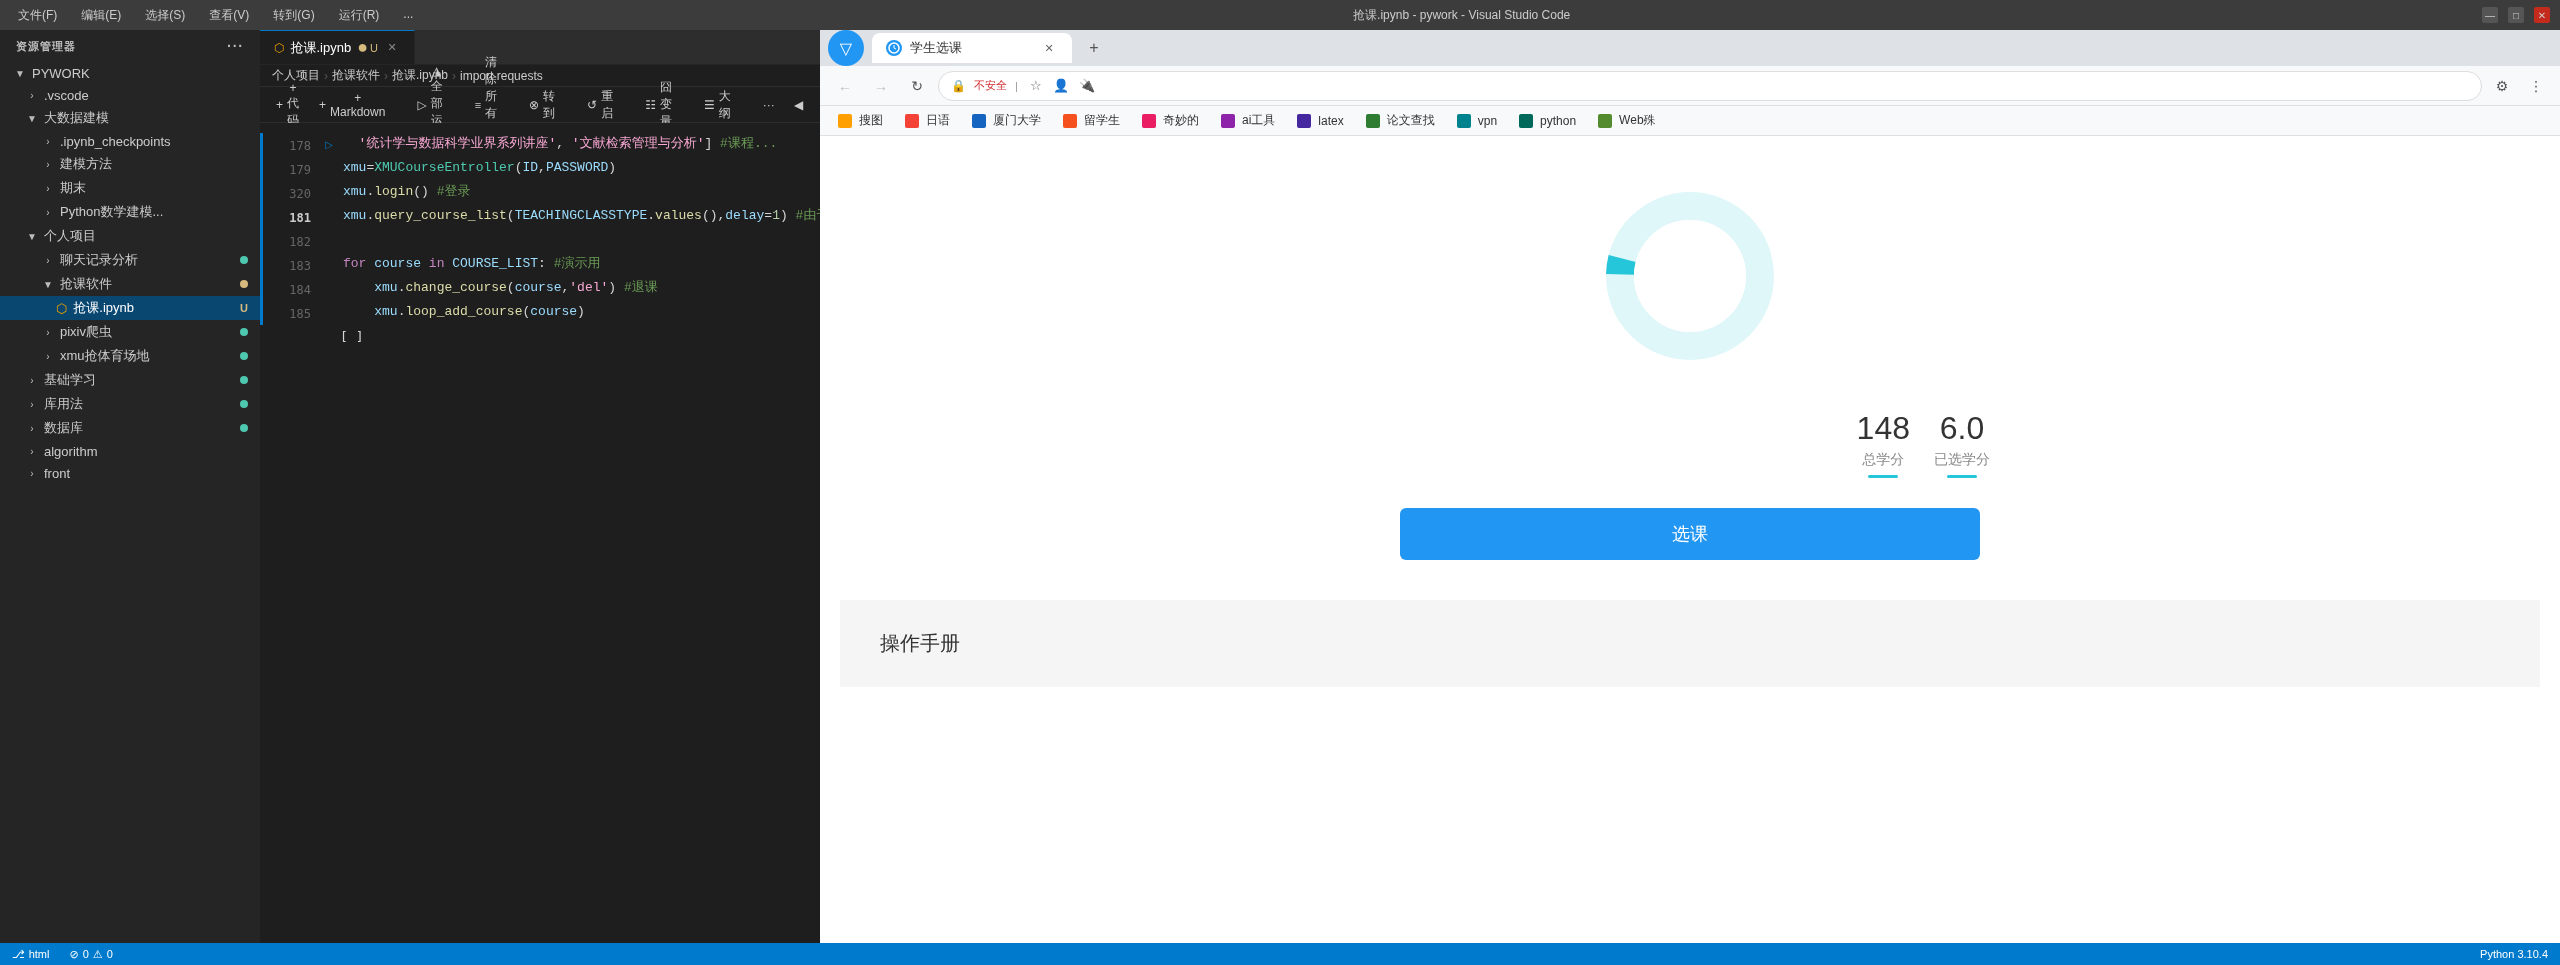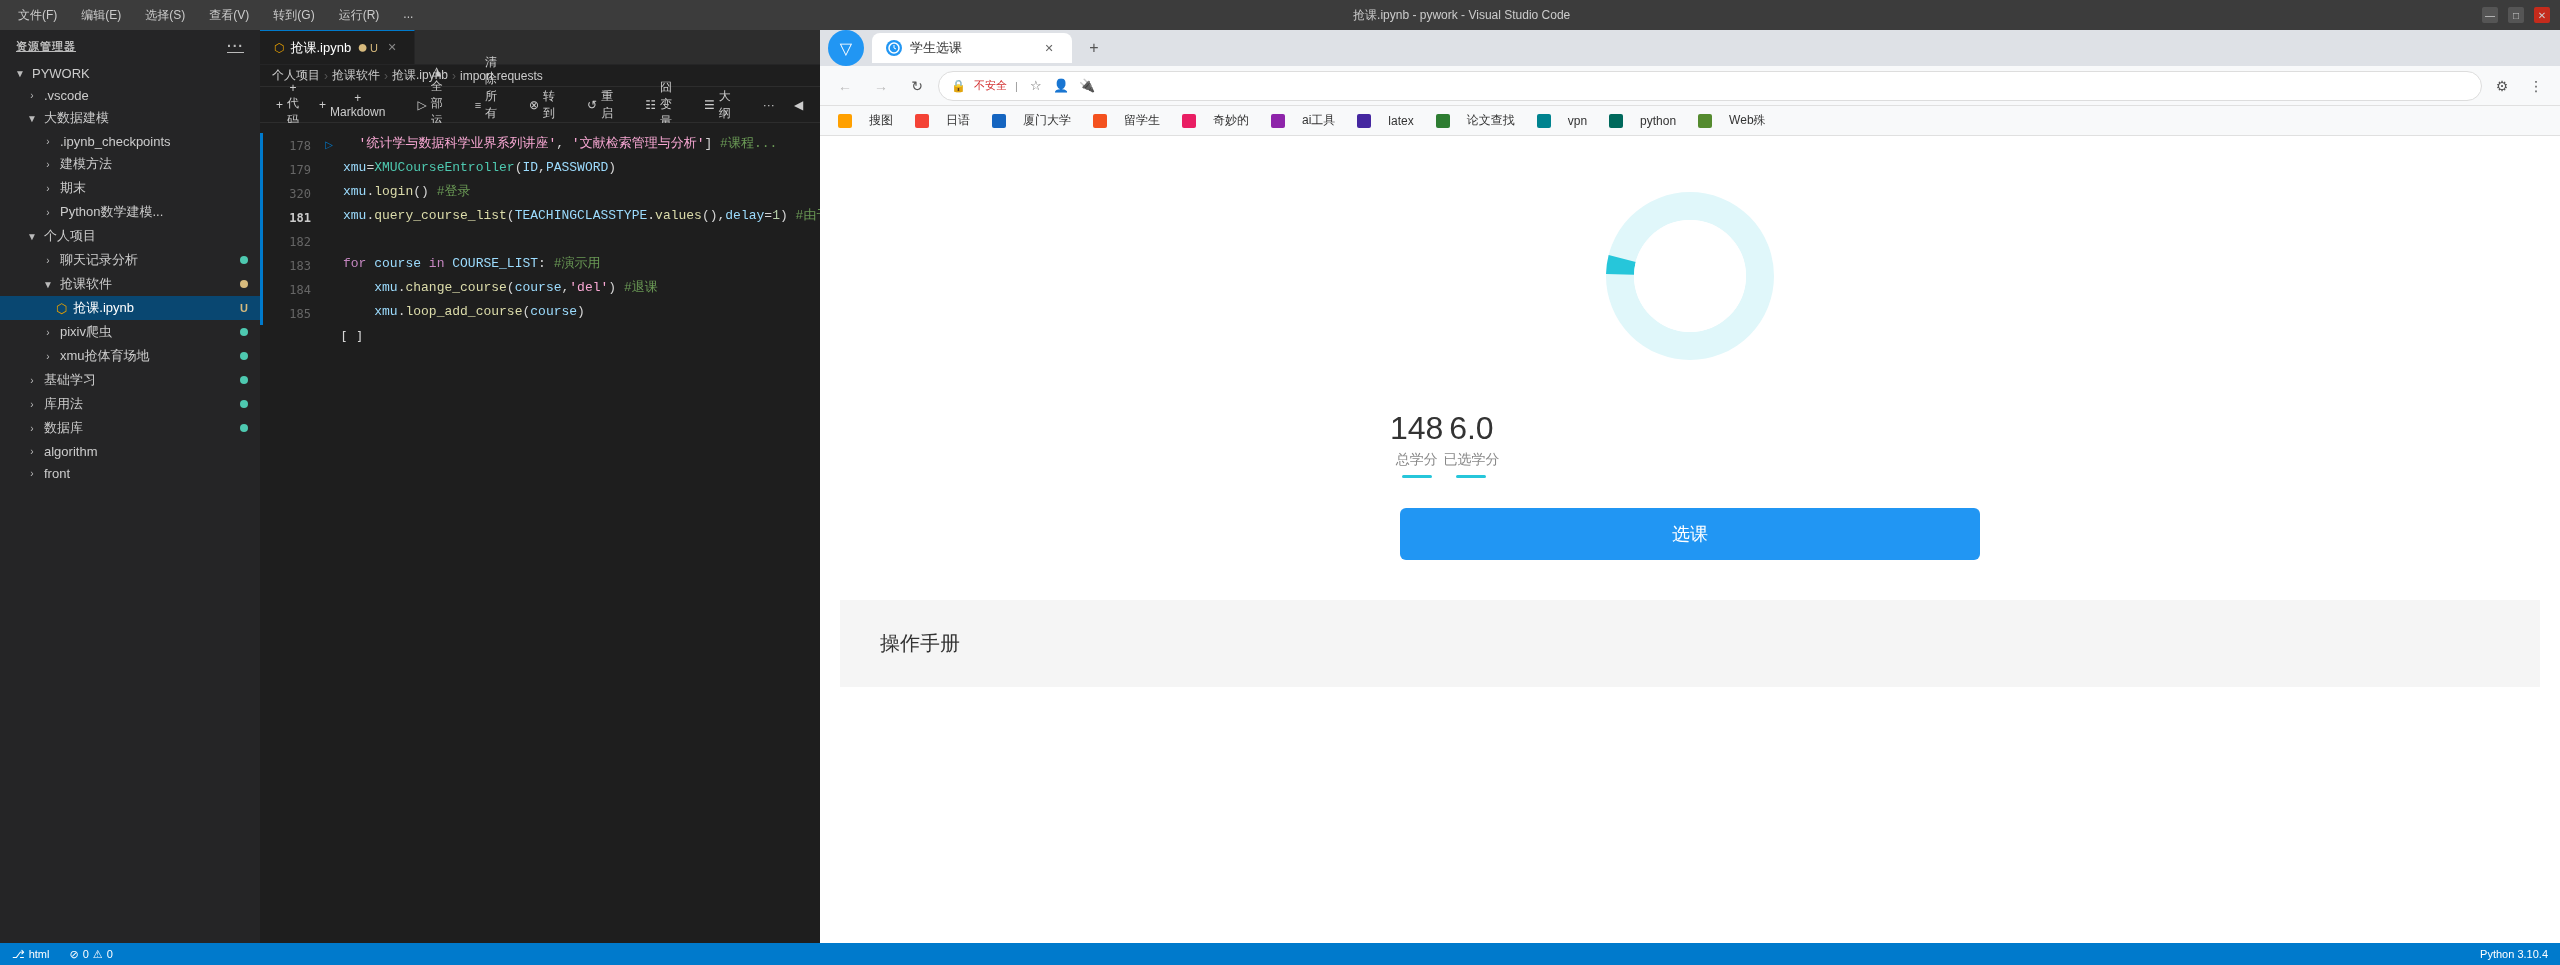--- a/index.html
+++ b/index.html
@@ -76,21 +76,20 @@
     .sidebar-header {
       display: flex;
       align-items: flex-end;
       justify-content: space-between;
       padding: 8px 16px;
       color: #bbb;
       font-size: 11px;
       font-weight: bold;
       letter-spacing: 1px;
       text-transform: uppercase;
-      text-decoration: underline;
     }
     .sidebar-more-btn {
       cursor: pointer;
       color: #bbb;
       font-size: 14px;
     }
     .sidebar-section {
       margin-bottom: 2px;
     }
     .sidebar-section-header {
@@ -469,21 +468,21 @@
       align-items: center;
       padding: 0 8px;
       gap: 2px;
       flex-shrink: 0;
       border-bottom: 1px solid #e0e0e0;
       overflow: hidden;
     }
     .bookmark-item {
       display: flex;
       align-items: center;
-      gap: 17px;
+      gap: 7px;
       padding: 3px 10px;
       border-radius: 4px;
       cursor: pointer;
       font-size: 12px;
       color: #333;
       white-space: nowrap;
     }
     .bookmark-icon {
       width: 14px;
       height: 14px;
@@ -508,23 +507,24 @@
       flex-direction: column;
       align-items: center;
       width: 100%;
       max-width: 600px;
     }
     .donut-chart-wrapper {
       margin-bottom: 30px;
     }
     .stats-row {
       display: flex;
-      justify-content: flex-start;
+      justify-content: flex-end;
       width: 100%;
       margin-bottom: 20px;
+      gap: 24px;
     }
     .stat-item {
       display: flex;
       flex-direction: column;
       align-items: center;
     }
     .stat-value {
       font-size: 32px;
       font-weight: 400;
       color: #333;

